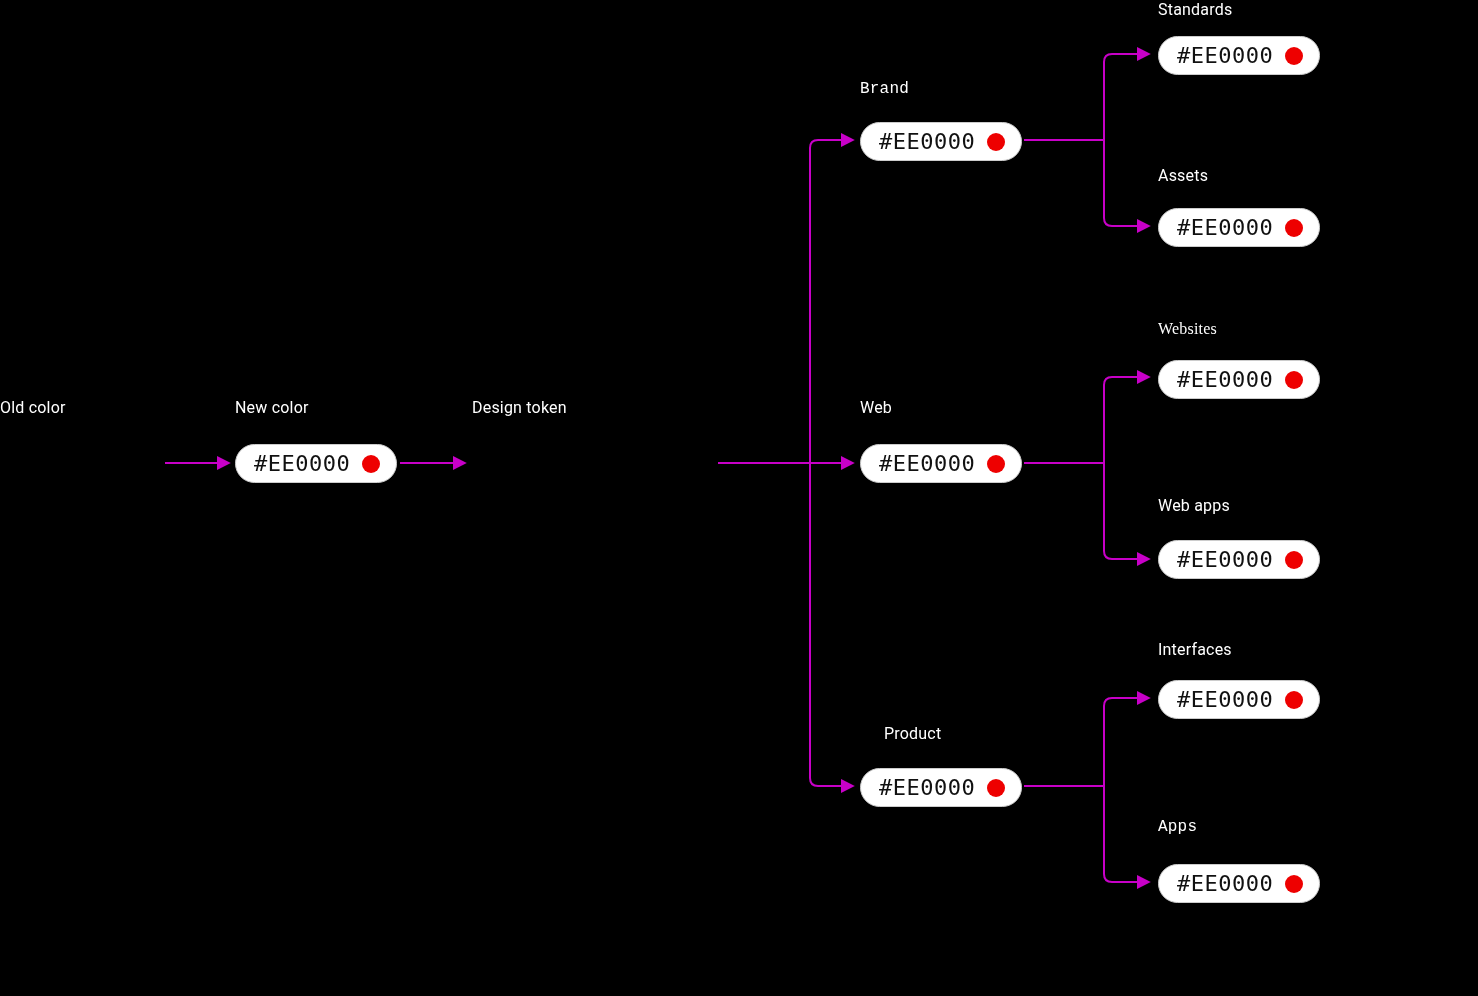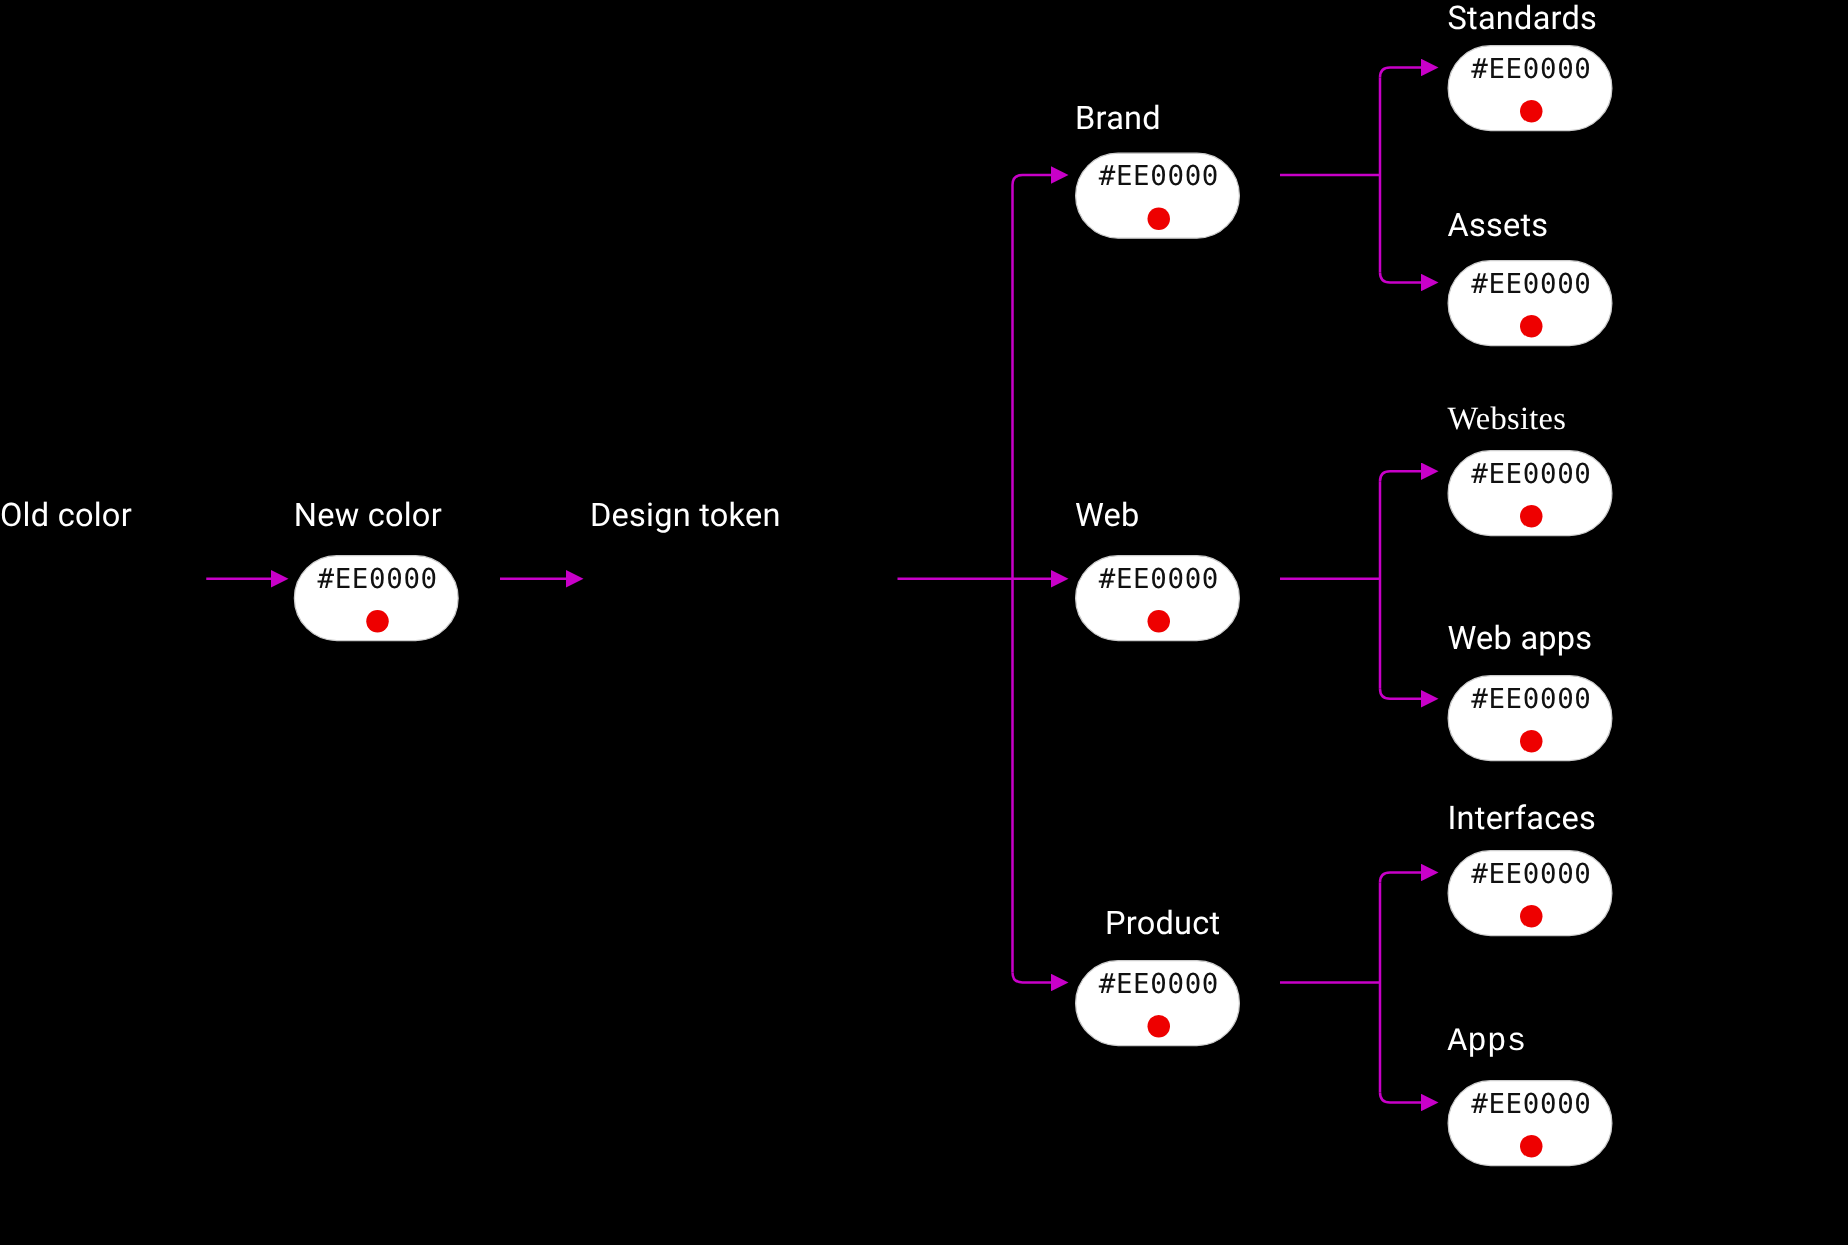--- a/index.html
+++ b/index.html
@@ -1,19 +1,19 @@
 <!DOCTYPE html>
 <html><head>
 <meta charset="utf-8">
 <style>
   html,body{margin:0;padding:0;background:#000;width:1478px;height:996px;overflow:hidden;font-family:-apple-system,BlinkMacSystemFont,"Segoe UI",Roboto,Helvetica,Arial,sans-serif;}
   .canvas{position:relative;width:1478px;height:996px;}
   svg.connectors{position:absolute;left:0;top:0;width:1478px;height:996px;pointer-events:none;}
-  .label{position:absolute;color:#fff;font-size:26px;font-weight:400;letter-spacing:.2px;}
-  .chip{position:absolute;background:#fff;border:1px solid #ccc;border-radius:999px;padding:6px 16px 6px 18px;display:flex;align-items:center;gap:12px;box-shadow:0 0 0 1px rgba(0,0,0,.02);flex-direction:column;}
+  .label{position:absolute;color:#fff;font-size:16px;font-weight:400;letter-spacing:.2px;}
+  .chip{position:absolute;background:#fff;border:1px solid #ccc;border-radius:999px;padding:6px 16px 6px 18px;display:flex;align-items:center;gap:12px;box-shadow:0 0 0 1px rgba(0,0,0,.02);}
   .chip .txt{font-family:ui-monospace,SFMono-Regular,Menlo,Consolas,monospace;font-size:22px;color:#111;letter-spacing:.5px;}
   .chip .dot{width:18px;height:18px;border-radius:50%;}
 </style>
 </head>
 <body>
 <div class="canvas">
 
 <svg class="connectors" viewBox="0 0 1478 996">
   <defs>
     <marker id="arw" viewBox="0 0 10 10" refX="8" refY="5" markerWidth="7" markerHeight="7" orient="auto-start-reverse">
@@ -56,21 +56,21 @@
 <div class="label" style="left:0px;top:398px;">Old color</div>
 
 <div class="label" style="left:235px;top:398px;">New color</div>
 <div class="chip" style="left:235px;top:444px;">
   <span class="txt">#EE0000</span>
   <span class="dot" style="background:#EE0000"></span>
 </div>
 
 <div class="label" style="left:472px;top:398px;">Design token</div>
 
-<div class="label" style="left:860px;top:80px;">Brand</div>
+<div class="label" style="left:860px;top:80px;font-family:Liberation Mono, monospace;">Brand</div>
 <div class="chip" style="left:860px;top:122px;">
   <span class="txt">#EE0000</span>
   <span class="dot" style="background:#EE0000"></span>
 </div>
 
 <div class="label" style="left:860px;top:398px;">Web</div>
 <div class="chip" style="left:860px;top:444px;">
   <span class="txt">#EE0000</span>
   <span class="dot" style="background:#EE0000"></span>
 </div>

